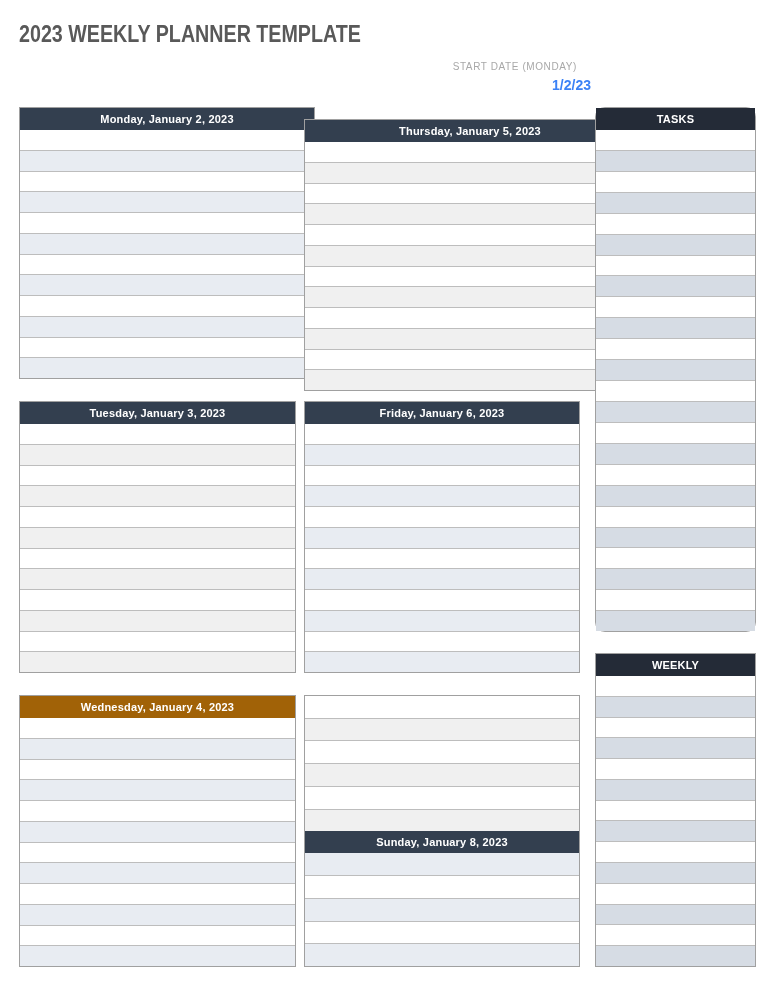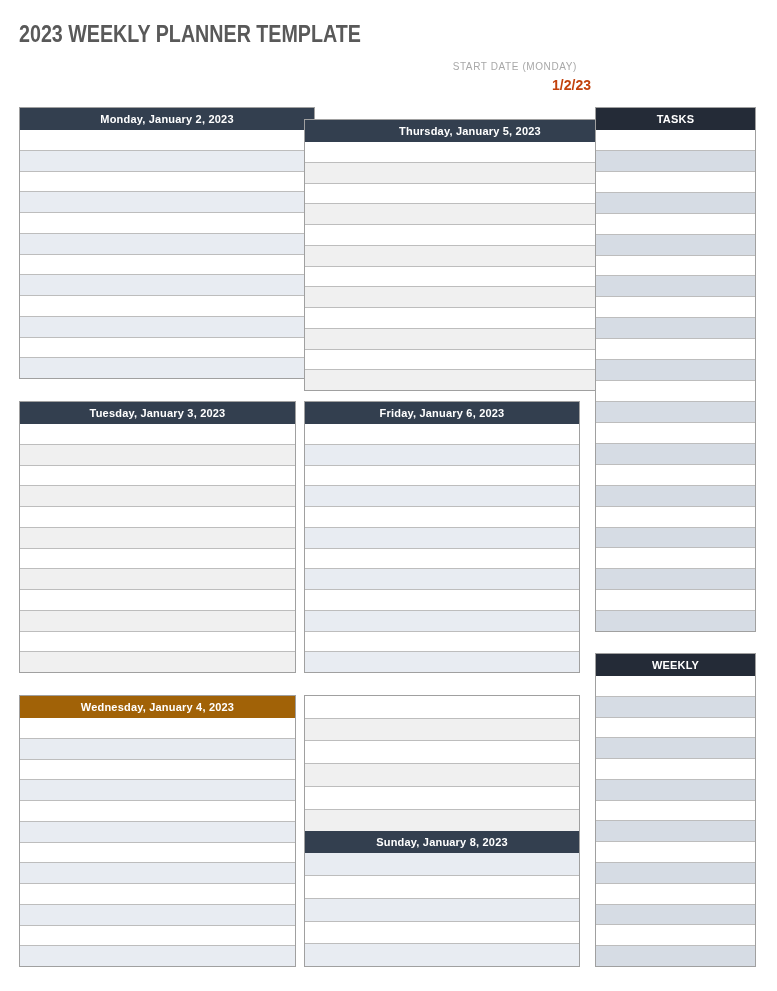--- a/index.html
+++ b/index.html
@@ -18,21 +18,21 @@
   }
   .startdate{
     position:absolute;top:61px;right:200px;
     text-align:right;
   }
   .sd-label{
     font-size:10px;color:#a8a8a8;letter-spacing:0.6px;
     white-space:nowrap;
   }
   .sd-value{
-    font-size:14px;font-weight:bold;color:#c2410c;
+    font-size:14px;font-weight:bold;color:#3b82f6;
     margin-top:5px;margin-right:-14px;
   }
   .panel{
     position:absolute;
     border:1px solid #a0a0a0;
     box-sizing:border-box;
     background:#ffffff;
     display:flex;flex-direction:column;
   }
   .panel header{
@@ -49,21 +49,21 @@
   .row{flex:1 1 0;background:#ffffff;}
   .row.shade{background:var(--shade-color,#eeeeee);}
   .row + .row{border-top:1px solid #bdbdbd;}
   
   #monday   {left:19px; top:107px;width:296px;height:272px;}
   #tuesday  {left:19px; top:401px;width:277px;height:272px;}
   #wednesday{left:19px; top:695px;width:277px;height:272px;}
   #thursday {left:304px;top:119px;width:332px;height:272px;}
   #friday   {left:304px;top:401px;width:276px;height:272px;}
   #satsun   {left:304px;top:695px;width:276px;height:272px;}
-  #tasks    {left:595px;top:107px;width:161px;height:525px;}
+  #tasks    {left:595px;top:107px;width:161px;height:525px;border-radius:10px;}
   #notes    {left:595px;top:653px;width:161px;height:314px;}
   #satsun .rows.sat{flex:6 1 0;}
   #satsun .rows.sun{flex:5 1 0;}
 </style>
 </head>
 <body>
 
 <h1 class="title">2023 WEEKLY PLANNER TEMPLATE</h1>
 
 <div class="startdate">

